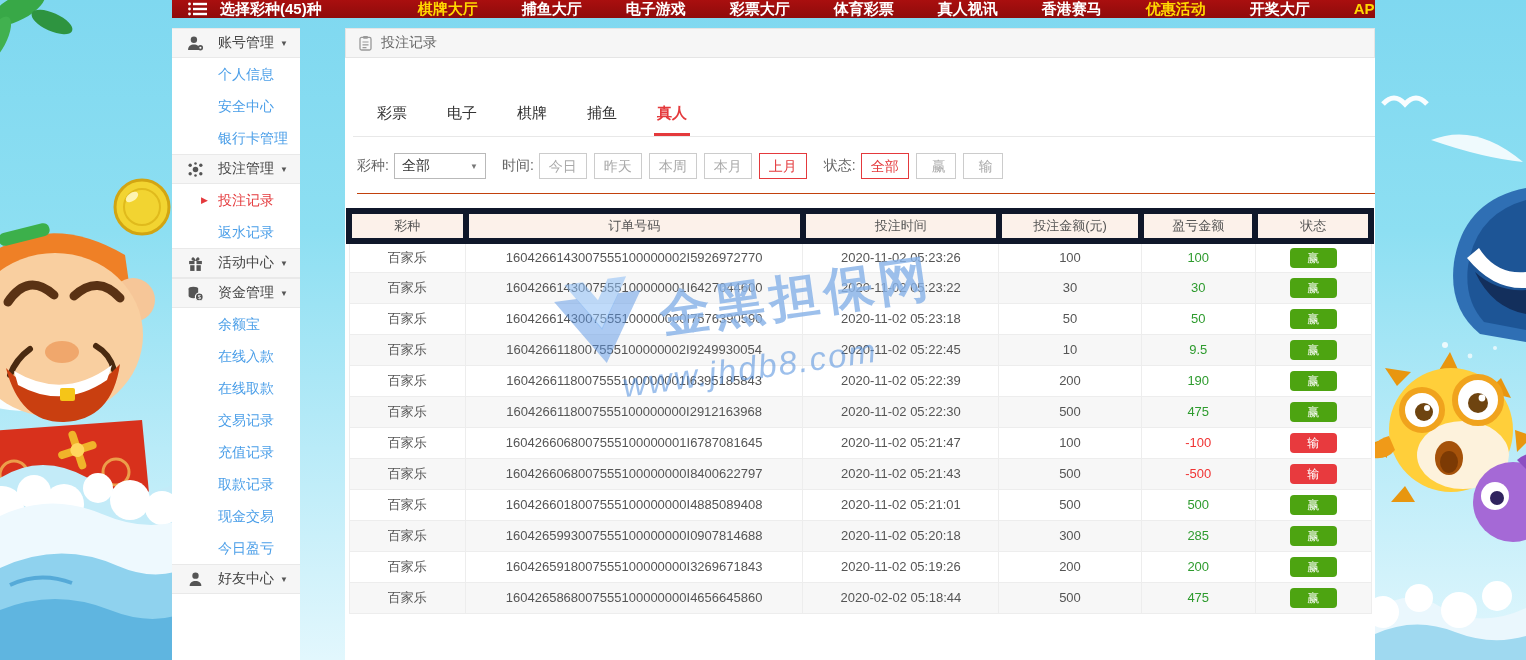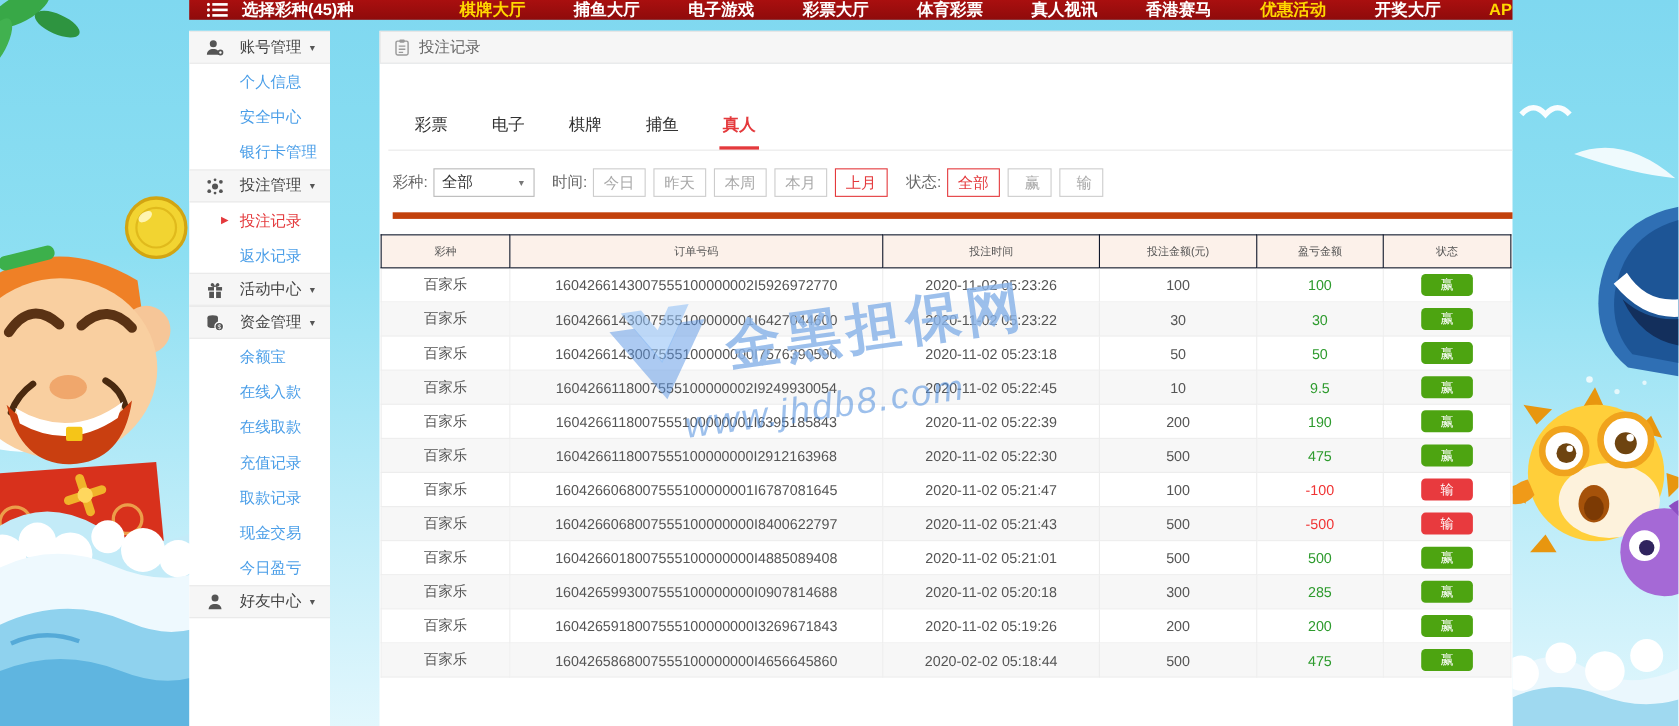--- a/index.html
+++ b/index.html
@@ -41,33 +41,33 @@
   .main{position:absolute; left:345px; top:28px; width:1030px; bottom:0; z-index:10;}
   .panel-header{height:30px; background:#f6f6f6; border:1px solid #e5e5e5; display:flex; align-items:center;
     padding-left:12px; color:#666; font-size:14px;}
   .panel-header .icon{margin-right:8px; display:inline-flex;}
   .panel-body{position:absolute; left:0; right:0; top:30px; bottom:0; background:#fff;}
   
   .tabs{margin:36px 0 0 8px; border-bottom:1px solid #e8e8e8; padding-left:4px;}
   .tab{display:inline-block; margin:0 17px; padding:10px 3px 13px; font-size:15px; color:#333; cursor:pointer;}
   .tab.active{color:var(--accent); font-weight:bold; border-bottom:3px solid var(--accent); padding-bottom:10px;}
   
-  .filters{display:flex; align-items:center; margin:16px 0 0 12px; padding-bottom:14px; border-bottom:6px solid #c2410c;
+  .filters{display:flex; align-items:center; margin:16px 0 0 12px; padding-bottom:14px; border-bottom:1px solid #c2410c;
     color:#666; font-size:14px;}
   .flabel{margin-right:5px;}
   .fselect{width:92px; height:26px; border:1px solid #b9b9b9; display:flex; align-items:center; justify-content:space-between;
     padding:0 7px; margin-right:16px; color:#333; background:#fff; cursor:pointer;}
   .fselect .caret{font-size:8px; color:#777;}
   .fbtn{min-width:40px; height:26px; line-height:24px; border:1px solid #ccc; color:#a9a9a9; background:#fff;
     text-align:right; margin-right:7px; padding:0 9px; font-size:14px; cursor:pointer;}
   .fbtn.active{border-color:var(--accent); color:var(--accent);}
   .gap{width:10px;}
   
   table{width:calc(100% - 2px); margin:14px 1px 0; border-collapse:collapse; table-layout:fixed;}
-  th{background:#fcf1ea; border:1px solid #0f172a; height:30px; font-weight:normal; color:#555; font-size:10px;}
+  th{background:#fcf1ea; border:6px solid #0f172a; height:30px; font-weight:normal; color:#555; font-size:13px;}
   td{border:1px solid #ededed; height:31px; text-align:center; color:#555; font-size:13px; background:#fff; overflow:hidden;}
   tbody tr:nth-child(even) td{background:#f7f7f7;}
   td.profit.pos{color:var(--pos);} td.profit.neg{color:var(--neg);}
   .badge{display:inline-block; min-width:47px; padding:4px 0; border-radius:4px; color:#fff; font-size:12px; line-height:1;}
   .badge.win{background:var(--win);} .badge.loss{background:var(--loss);}
   col.c0{width:11.4%;} col.c1{width:33%;} col.c2{width:19.2%;} col.c3{width:13.9%;} col.c4{width:11.2%;} col.c5{width:11.3%;}
   
   .watermark{position:absolute; left:178px; top:222px; width:440px; transform:rotate(-8deg); pointer-events:none;
     z-index:6; text-align:center; color:rgba(76,140,220,.55);}
   .wm-row{display:flex; align-items:center; justify-content:center; gap:8px;}
@@ -272,20 +272,21 @@
           <circle cx="11.6" cy="11.2" r="3.7" fill="#555" stroke="#fff" stroke-width="1.1"></circle>
           <text x="11.6" y="13.2" font-size="5.6" fill="#fff" text-anchor="middle">$</text>
         </svg>
       </span>
       <span>资金管理</span>
       <span class="caret">▼</span>
     </div>
     <div class="side-item"><span>余额宝</span></div>
     <div class="side-item"><span>在线入款</span></div>
     <div class="side-item"><span>在线取款</span></div>
+    <div class="side-item"><span>交易记录</span></div>
     <div class="side-item"><span>充值记录</span></div>
     <div class="side-item"><span>取款记录</span></div>
     <div class="side-item"><span>现金交易</span></div>
     <div class="side-item"><span>今日盈亏</span></div>
     <div class="side-header">
       <span class="icon">
         <svg width="17" height="17" viewBox="0 0 16 16">
           <circle cx="8" cy="4.4" r="3" fill="#555"></circle>
           <path d="M2.5 14c0-3 2.4-4.6 5.5-4.6s5.5 1.6 5.5 4.6Z" fill="#555"></path>
         </svg>

